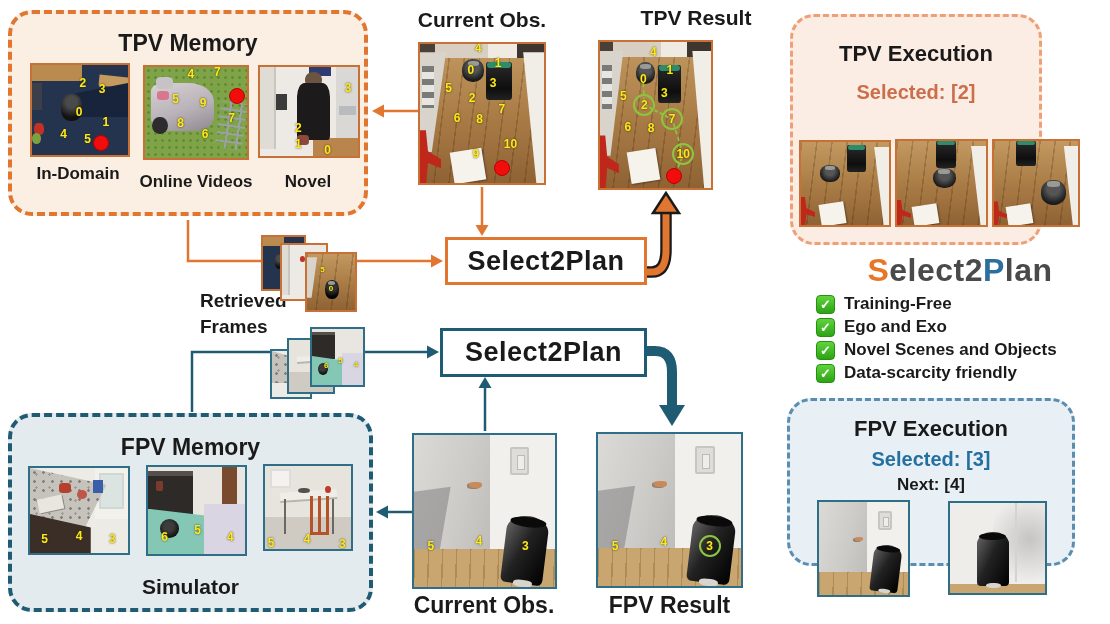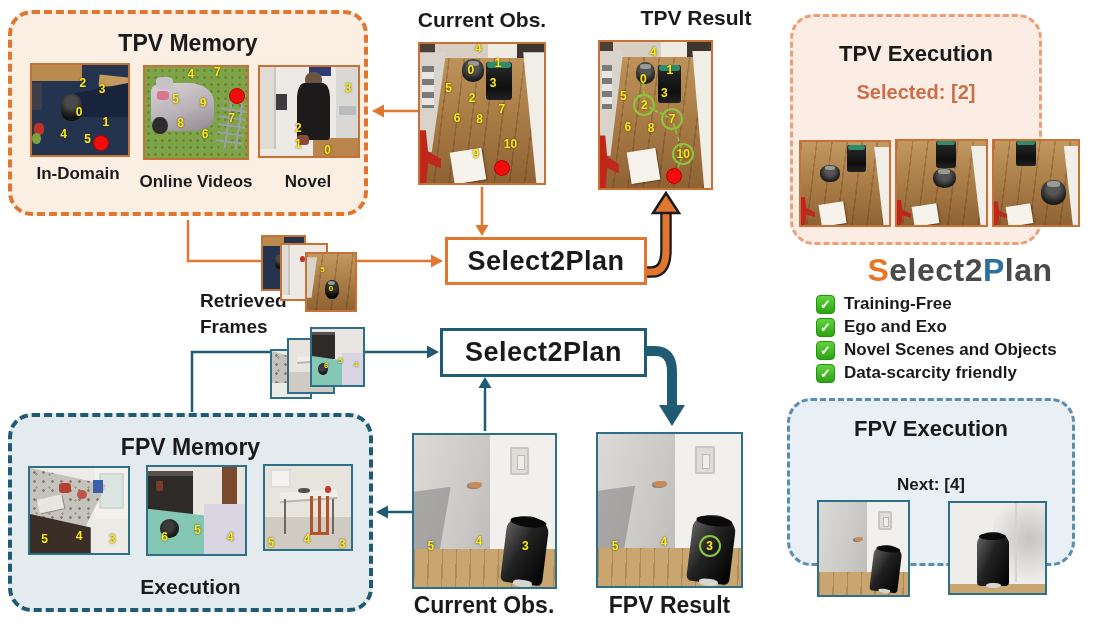--- a/index.html
+++ b/index.html
@@ -379,21 +379,21 @@
     <span class="check">✓</span>
     <span class="feature-label">Novel Scenes and Objects</span>
   </div>
   <div class="feature-row" style="left:816px;top:363px;">
     <span class="check">✓</span>
     <span class="feature-label">Data-scarcity friendly</span>
   </div>
 
   <div class="groupbox fpv-mem" style="left:8px;top:413px;width:365px;height:199px;">
     <div class="box-title abs" style="left:0;top:17px;width:100%;">FPV Memory</div>
-    <div class="abs ctr" style="left:0;top:158px;width:100%;font-size:21px;font-weight:600;">Execution</div>
+    <div class="abs ctr" style="left:0;top:158px;width:100%;font-size:21px;font-weight:600;">Simulator</div>
   </div>
   <div class="scene sim-counter bd-bl" style="left:28px;top:466px;width:102px;height:89px;">
     <div class="sc-wall"></div>
     <div class="sc-win"></div>
     <div class="sc-granite"></div>
     <div class="sc-cab"></div>
     <div class="sc-book"></div>
     <div class="sc-item1"></div>
     <div class="sc-item2"></div>
     <div class="sc-blue"></div>
@@ -449,20 +449,21 @@
     <div class="dr-floor"></div>
     <div class="dr-bin" style="left:64%;top:53%;width:30%;height:45%;"></div>
   <span class="mk" style="left: 12%; top: 74%;">5</span>
       <span class="mk" style="left: 46%; top: 71%;">4</span>
       <span class="mk circled" style="left: 78%; top: 74%;">3</span>
     </div>
   <div class="abs ctr img-label" style="left:596px;top:592px;width:147px;font-size:23px;">FPV Result</div>
 
   <div class="groupbox fpv-exec" style="left:787px;top:398px;width:288px;height:168px;">
     <div class="box-title abs" style="left:0;top:15px;width:100%;font-size:22px;">FPV Execution</div>
+    <div class="abs ctr sel-blue" style="left:0;top:47px;width:100%;">Selected: [3]</div>
     <div class="abs ctr next-label" style="left:0;top:74px;width:100%;">Next: [4]</div>
   </div>
   <div class="scene doorroom bd-bl" style="left:817px;top:500px;width:93px;height:97px;">
     <div class="dr-door"></div>
     <div class="dr-wall"></div>
     <div class="dr-switch" style="left:66%;top:10%;width:12%;height:16%;"></div>
     <div class="dr-handle" style="left:40%;top:38%;width:10%;height:4%;"></div>
     <div class="dr-floor"></div>
     <div class="dr-bin" style="left:60%;top:46%;width:32%;height:50%;"></div>
   </div>

